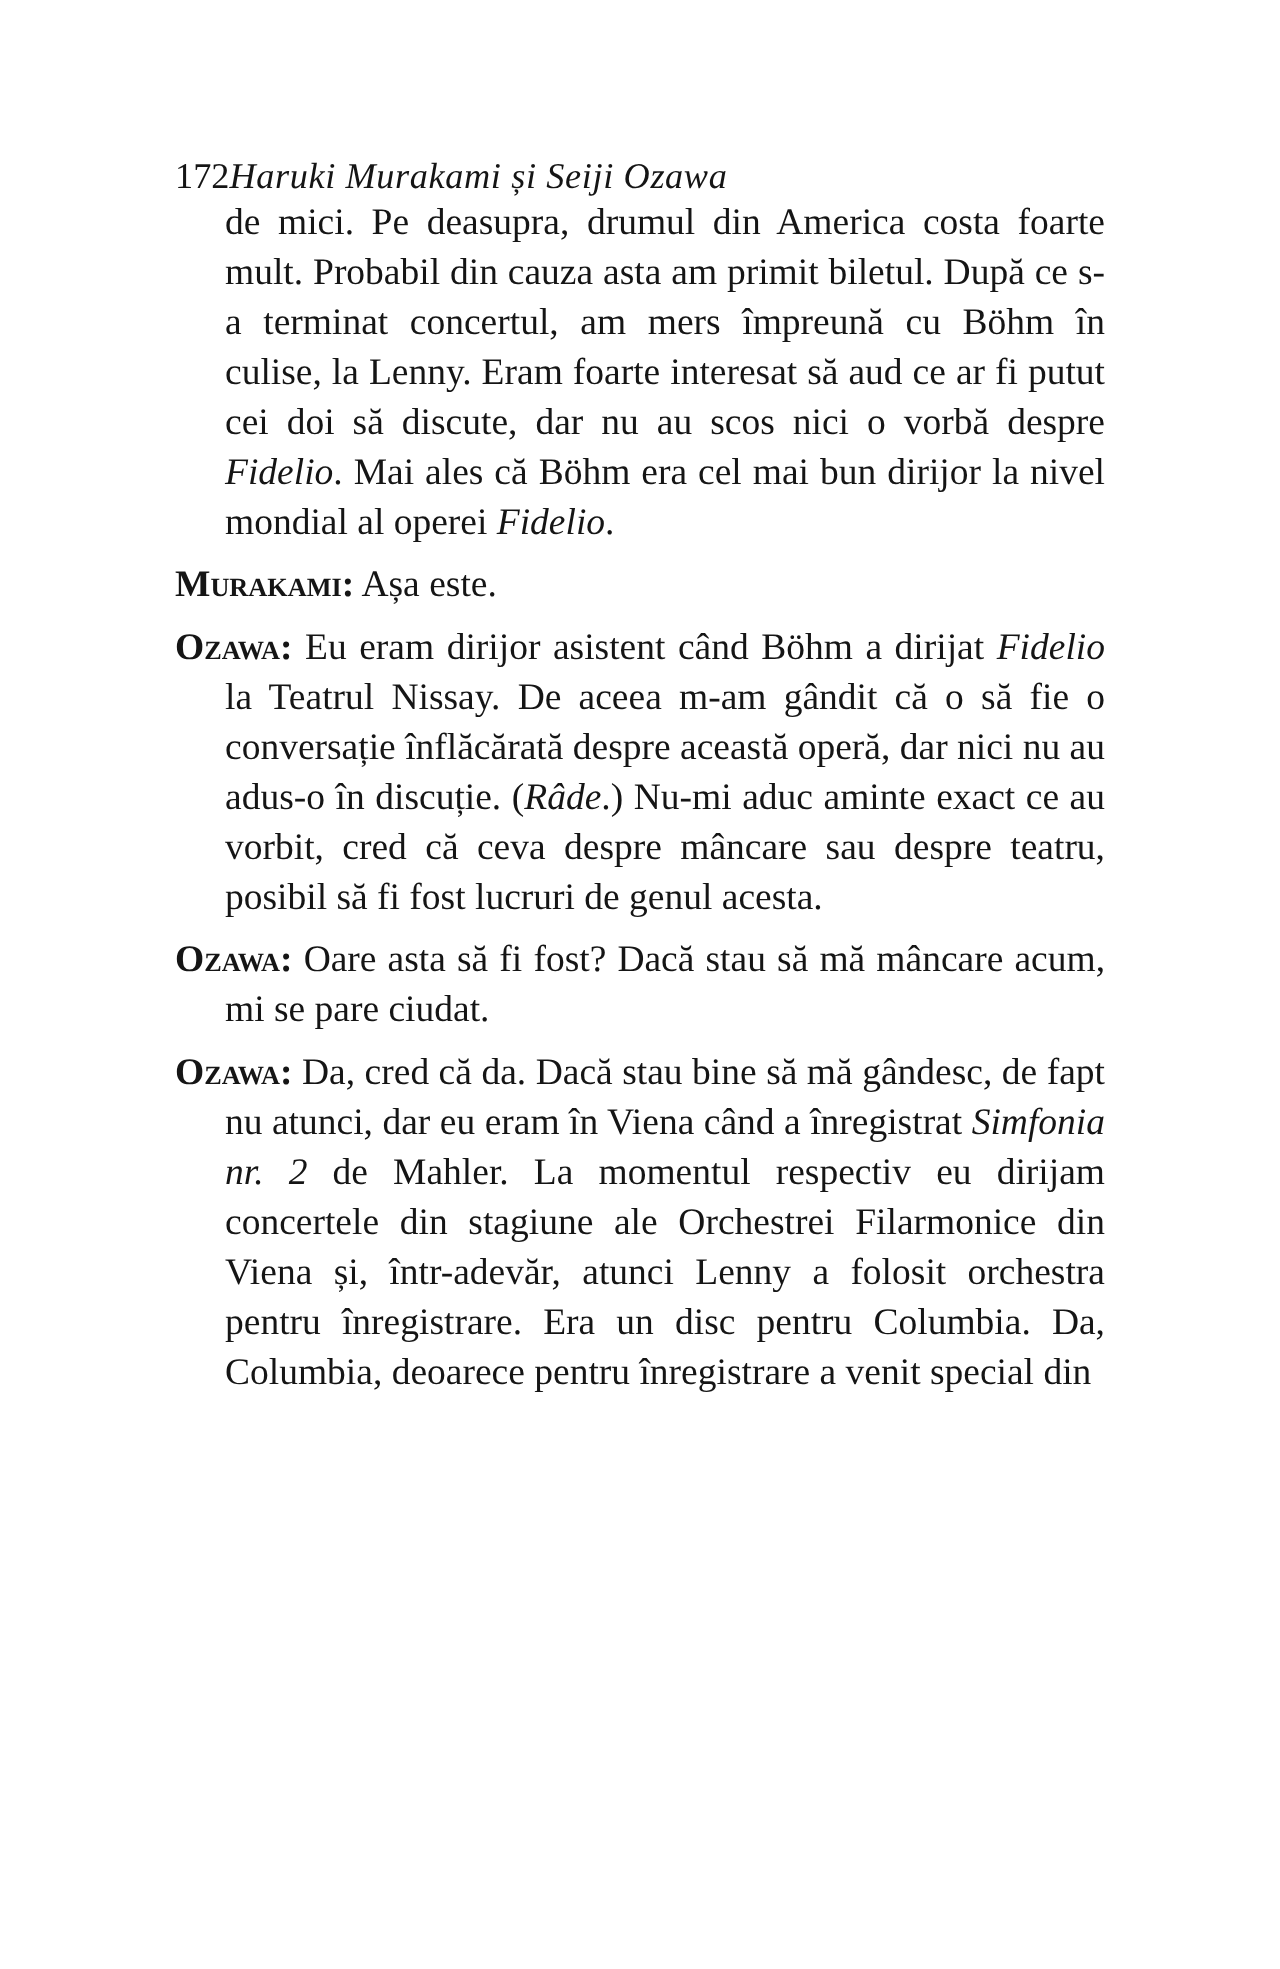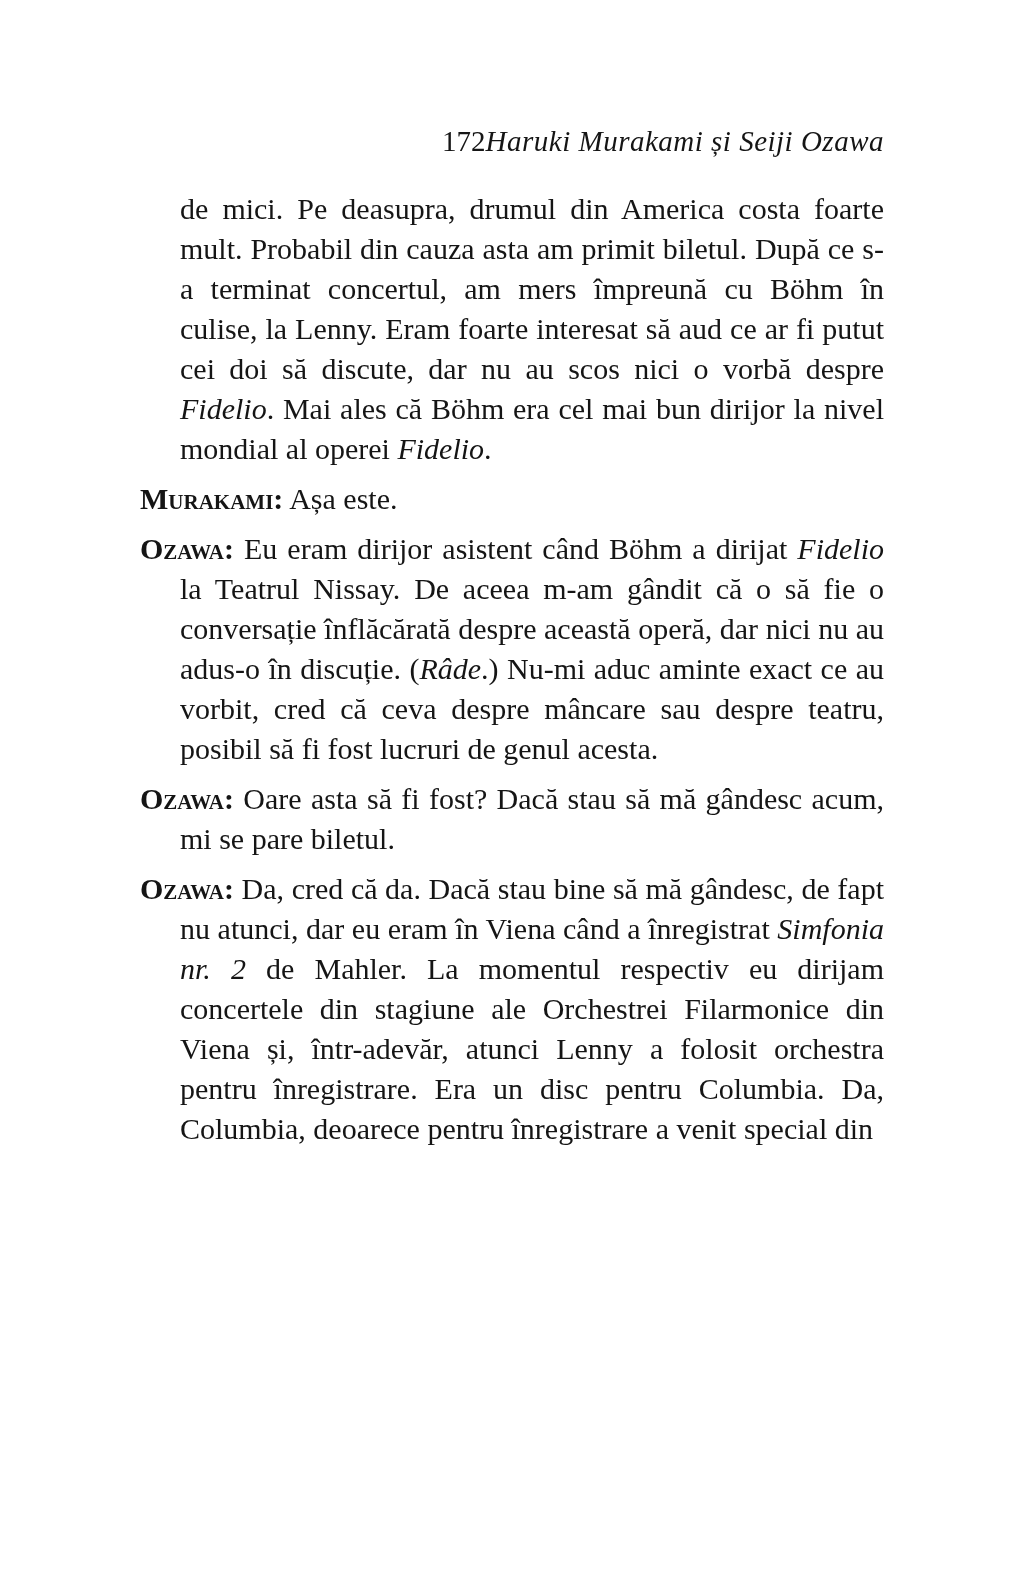--- a/index.html
+++ b/index.html
@@ -13,31 +13,30 @@
     width: 1024px;
     height: 1575px;
     background: #ffffff;
     color: #151515;
     padding: 126px 140px 0 140px;
     position: relative;
     overflow: hidden;
   }
   .page-header {
     display: flex;
-    justify-content: flex-end;
+    justify-content: flex-start;
     align-items: baseline;
     font-size: 29px;
     line-height: 1.1;
   }
   .running-title {
     font-style: italic;
     letter-spacing: 0.5px;
   }
   .dialogue {
-    margin-top: 31px;
     font-size: 30px;
     line-height: 40px;
     text-align: justify;
   }
   p.speech {
     padding-left: 40px;
     text-indent: -40px;
     margin-bottom: 10px;
   }
   p.speech.continuation {
@@ -57,16 +56,16 @@
 <div class="page">
   <header class="page-header">
     <span class="page-number">172</span>
     <span class="running-title">Haruki Murakami și Seiji Ozawa</span>
   </header>
 
   <main class="dialogue">
       <p class="speech continuation"><span class="rm">de mici. Pe deasupra, drumul din America costa foarte mult. Probabil din cauza asta am primit biletul. După ce s-a terminat concertul, am mers împreună cu Böhm în culise, la Lenny. Eram foarte interesat să aud ce ar fi putut cei doi să discute, dar nu au scos nici o vorbă despre </span><span class="it">Fidelio</span><span class="rm">. Mai ales că Böhm era cel mai bun dirijor la nivel mondial al operei </span><span class="it">Fidelio</span><span class="rm">.</span></p>
       <p class="speech"><span class="speaker">Murakami:</span> <span class="rm">Așa este.</span></p>
       <p class="speech"><span class="speaker">Ozawa:</span> <span class="rm">Eu eram dirijor asistent când Böhm a dirijat </span><span class="it">Fidelio</span><span class="rm"> la Teatrul Nissay. De aceea m-am gândit că o să fie o conversație înflăcărată despre această operă, dar nici nu au adus-o în discuție. (</span><span class="it">Râde</span><span class="rm">.) Nu-mi aduc aminte exact ce au vorbit, cred că ceva despre mâncare sau despre teatru, posibil să fi fost lucruri de genul acesta.</span></p>
-      <p class="speech"><span class="speaker">Ozawa:</span> <span class="rm">Oare asta să fi fost? Dacă stau să mă gândesc acum, mi se pare biletul.</span></p>
+      <p class="speech"><span class="speaker">Ozawa:</span> <span class="rm">Oare asta să fi fost? Dacă stau să mă mâncare acum, mi se pare ciudat.</span></p>
       <p class="speech"><span class="speaker">Ozawa:</span> <span class="rm">Da, cred că da. Dacă stau bine să mă gândesc, de fapt nu atunci, dar eu eram în Viena când a înregistrat </span><span class="it">Simfonia nr. 2</span><span class="rm"> de Mahler. La momentul respectiv eu dirijam concertele din stagiune ale Orchestrei Filarmonice din Viena și, într-adevăr, atunci Lenny a folosit orchestra pentru înregistrare. Era un disc pentru Columbia. Da, Columbia, deoarece pentru înregistrare a venit special din</span></p>
     </main>
 </div>
 
 </body></html>

